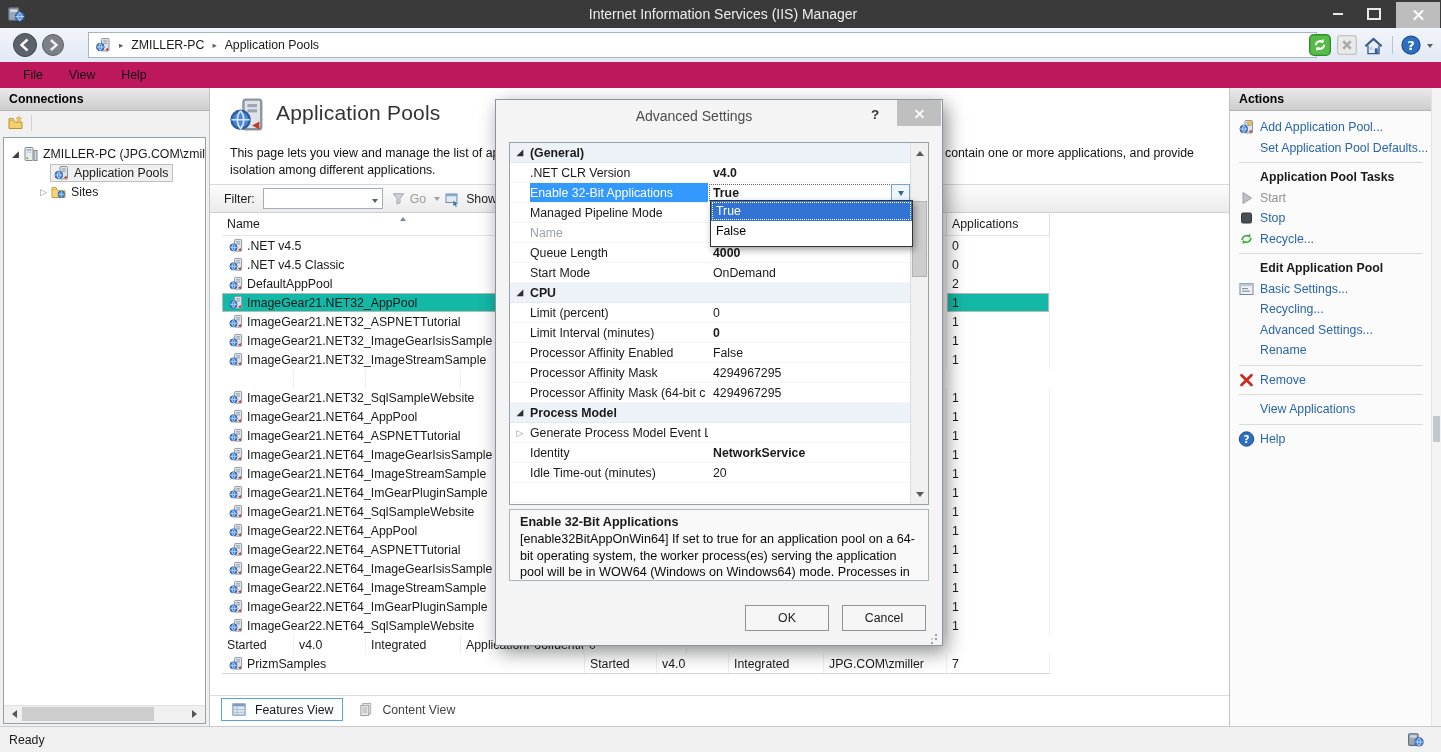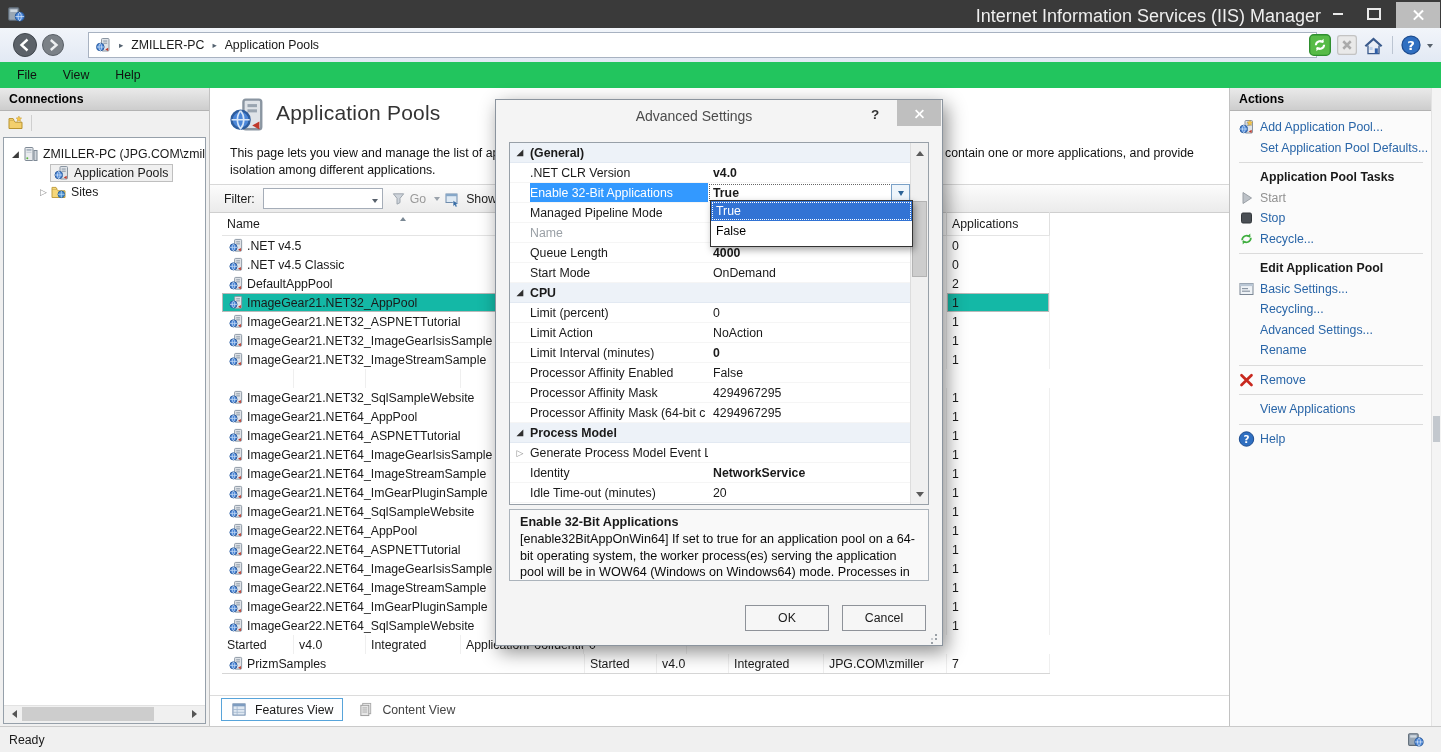--- a/index.html
+++ b/index.html
@@ -5,42 +5,42 @@
   html,body{margin:0;padding:0;background:#555;}
   .window{position:relative;width:1441px;height:752px;background:#fff;overflow:hidden;
     font-family:"Liberation Sans",sans-serif;font-size:12.3px;color:#1a1a1a;cursor:default;
     -webkit-user-select:none;user-select:none;box-shadow:0 0 0 1px #8a8f96;}
   svg{display:block}
   .icon{display:inline-block;flex:none}
 
   
   .titlebar{position:absolute;left:0;top:0;right:0;height:28px;background:#3a3a3a;}
   .win-icon{position:absolute;left:7px;top:5px;width:18px;height:18px}
-  .win-title{position:absolute;left:125px;right:120px;top:6px;text-align:right;color:#eeeeee;font-size:18px;white-space:nowrap}
+  .win-title{position:absolute;left:125px;right:120px;top:6px;text-align:center;color:#eeeeee;font-size:14px;white-space:nowrap}
   .win-controls{position:absolute;right:0;top:0;height:28px;display:flex;align-items:center}
   .wc{width:36px;height:24px;display:flex;align-items:center;justify-content:center}
   .glyph-min{width:10px;height:2px;background:#e9e9e9}
   .glyph-max{width:10px;height:8px;border:2px solid #e9e9e9}
   .wc-close{width:44px;height:26px;background:#bdbdbd;margin:1px 1px 0 4px;position:relative}
   .glyph-x{position:relative;width:11px;height:11px}
   .glyph-x::before,.glyph-x::after{content:"";position:absolute;left:-1px;top:4.5px;width:13px;height:2.2px;background:#fff}
   .glyph-x::before{transform:rotate(45deg)}.glyph-x::after{transform:rotate(-45deg)}
 
   
   .addressbar{position:absolute;left:0;top:28px;right:0;height:34px;background:linear-gradient(#f2f5fa,#e2e9f4);border-bottom:1px solid #c3ccda}
   .nav-btn{position:absolute;top:4px;width:26px;height:26px}
   .addressbox{position:absolute;left:88px;right:124px;top:4px;height:24px;background:#fff;border:1px solid #a8b2c1;display:flex;align-items:center;padding-left:6px;white-space:nowrap}
   .crumb-sep{color:#53616f;font-size:8.5px;margin:0 8px;}
   .crumb{color:#1a1a1a}
   .addr-icons{position:absolute;right:8px;top:6px;display:flex;align-items:center;gap:6px}
   .addr-sep{width:1px;height:18px;background:#bcc5d2;margin:0 2px}
   .caret-down{width:0;height:0;border:3.5px solid transparent;border-top:4.5px solid #57606b;margin-top:4px}
 
   
-  .menubar{position:absolute;left:0;top:62px;right:0;height:26px;background:#22c55e;border-bottom:1px solid #dadada;display:flex;align-items:center;padding-left:4px}
+  .menubar{position:absolute;left:0;top:62px;right:0;height:26px;background:#be185d;border-bottom:1px solid #dadada;display:flex;align-items:center;padding-left:10px}
   .menu-item{padding:4px 13px;color:#111}
 
   
   .panel-header{height:22px;background:linear-gradient(#eaeaea,#cdcdcd);border-bottom:1px solid #b3b3b3;font-weight:bold;display:flex;align-items:center;padding-left:9px;color:#000}
 
   
   .connections{position:absolute;left:0;top:88px;width:209px;bottom:25px;background:#f0f0f0;border-right:1px solid #c2c2c2}
   .conn-toolbar{height:24px;display:flex;align-items:center;padding-left:7px;gap:7px}
   .conn-tb-sep{width:1px;height:16px;background:#cfcfcf}
   .tree-box{position:absolute;left:3px;right:3px;top:49px;bottom:3px;background:#fff;border:1px solid #96a0aa;overflow:hidden}
@@ -1009,27 +1009,20 @@
           </div>
           <div class="prow">
             <span class="pglyph"></span>
             <span class="plabel">Limit (percent)</span>
             <span class="pval">
               <span>0</span>
             </span>
           </div>
           <div class="prow">
             <span class="pglyph"></span>
-            <span class="plabel">Limit Action</span>
-            <span class="pval">
-              <span>NoAction</span>
-            </span>
-          </div>
-          <div class="prow">
-            <span class="pglyph"></span>
             <span class="plabel">Limit Interval (minutes)</span>
             <span class="pval bold">
               <span>0</span>
             </span>
           </div>
           <div class="prow">
             <span class="pglyph"></span>
             <span class="plabel">Processor Affinity Enabled</span>
             <span class="pval">
               <span>False</span>

